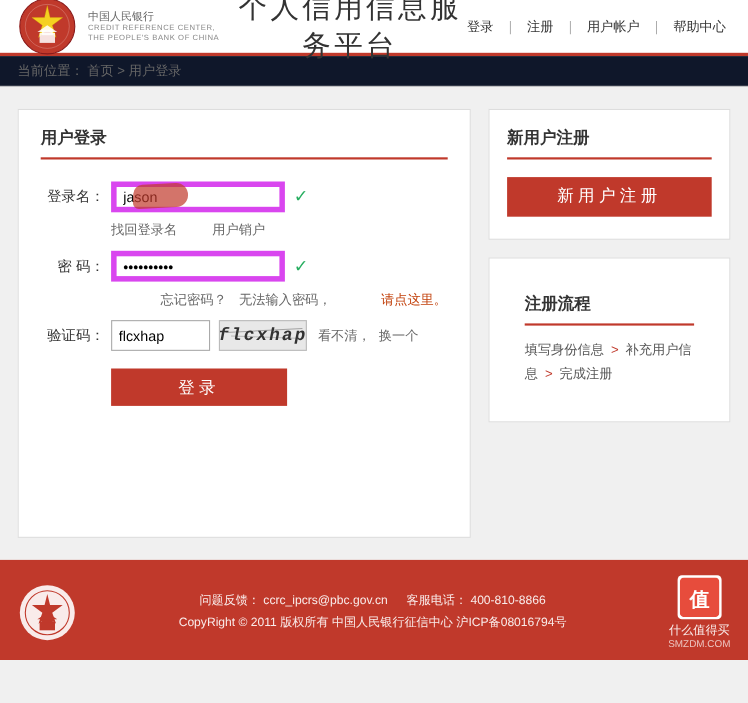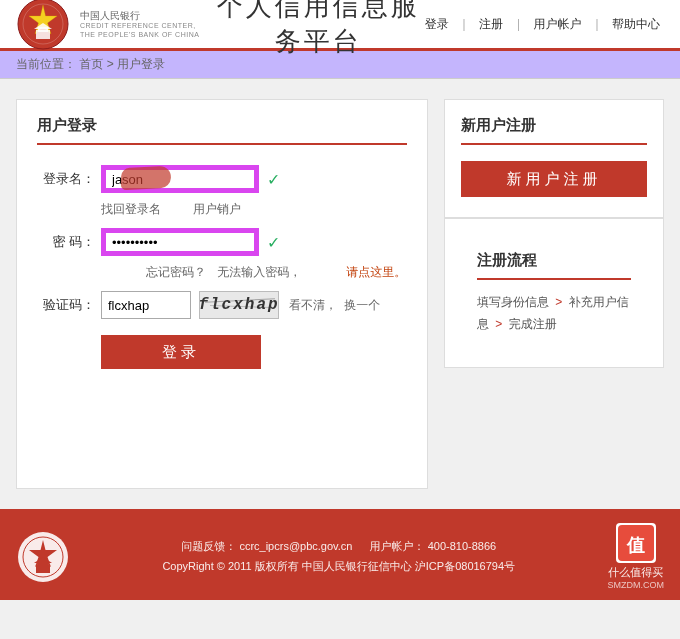--- a/index.html
+++ b/index.html
@@ -67,21 +67,21 @@
       text-decoration: none;
       margin: 0 4px;
     }
     .header-nav span {
       color: #999;
       margin: 0 2px;
     }
 
     
     .breadcrumb-bar {
-      background: #c4b5fd;
+      background: #0f172a;
       border-bottom: 1px solid #ccc;
       padding: 5px 16px;
       font-size: 12px;
       color: #666;
     }
 
     
     .main-content {
       display: flex;
       gap: 0;
@@ -230,20 +230,21 @@
     
     .right-panel {
       width: 220px;
       flex-shrink: 0;
     }
 
     .register-section {
       background: #fff;
       border: 1px solid #ddd;
       padding: 16px 16px 20px 16px;
+      margin-bottom: 16px;
     }
     .register-title {
       font-size: 15px;
       font-weight: bold;
       color: #333;
       border-bottom: 2px solid #c0392b;
       padding-bottom: 8px;
       margin-bottom: 16px;
     }
     .register-btn {
@@ -465,21 +466,21 @@
       <rect x="20" y="35" width="14" height="8" fill="#c0392b"></rect>
       <rect x="22" y="31" width="10" height="5" fill="#c0392b"></rect>
       <polygon points="27,27 18,33 36,33" fill="#c0392b"></polygon>
     </svg>
 
     <div class="footer-info">
       <div>
         <span>问题反馈：</span>
         <span>ccrc_ipcrs@pbc.gov.cn</span>
         <span>　</span>
-        <span>用户帐户：</span>
+        <span>客服电话：</span>
         <span>400-810-8866</span>
       </div>
       <div>CopyRight © 2011  版权所有  中国人民银行征信中心  沪ICP备08016794号</div>
     </div>
 
     <div class="footer-smzdm">
       <div class="smzdm-logo">
         <svg width="36" height="36" viewBox="0 0 36 36">
           <rect width="36" height="36" rx="4" fill="#e74c3c"></rect>
           <text x="18" y="26" text-anchor="middle" font-size="18" font-weight="bold" fill="#fff" font-family="Arial">值</text>

